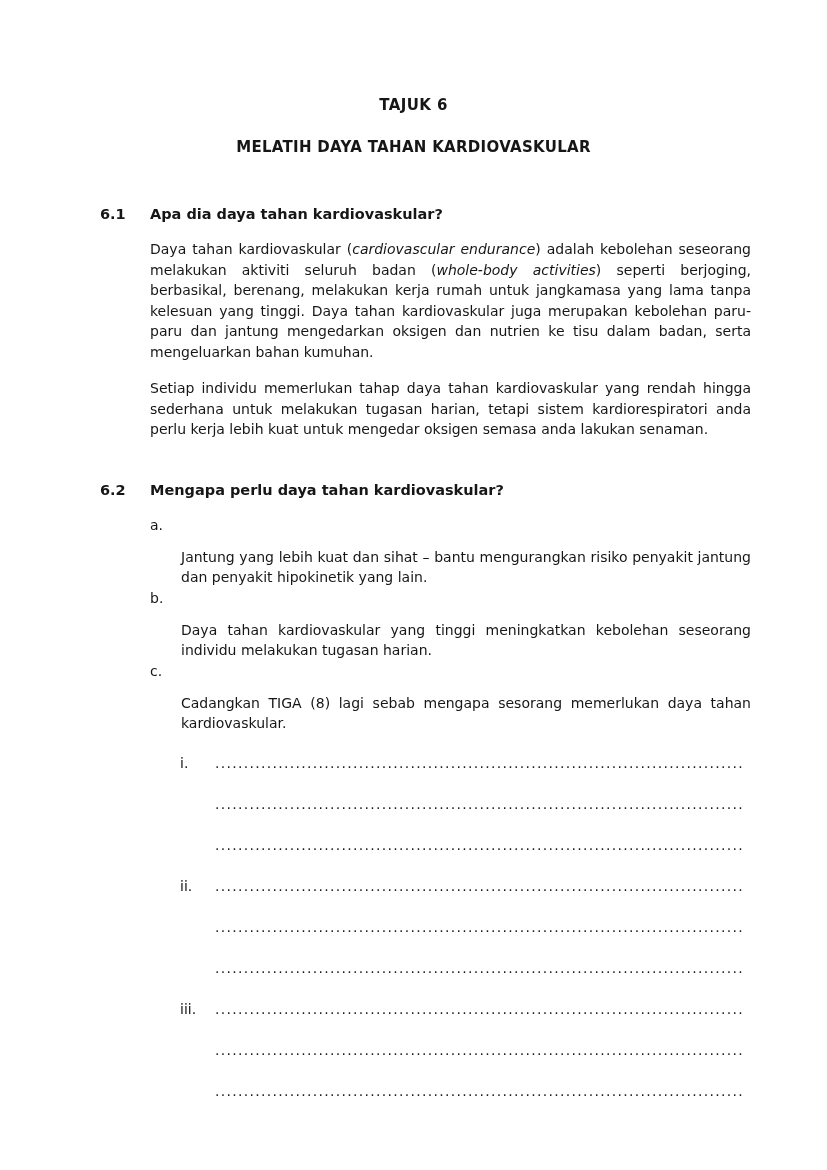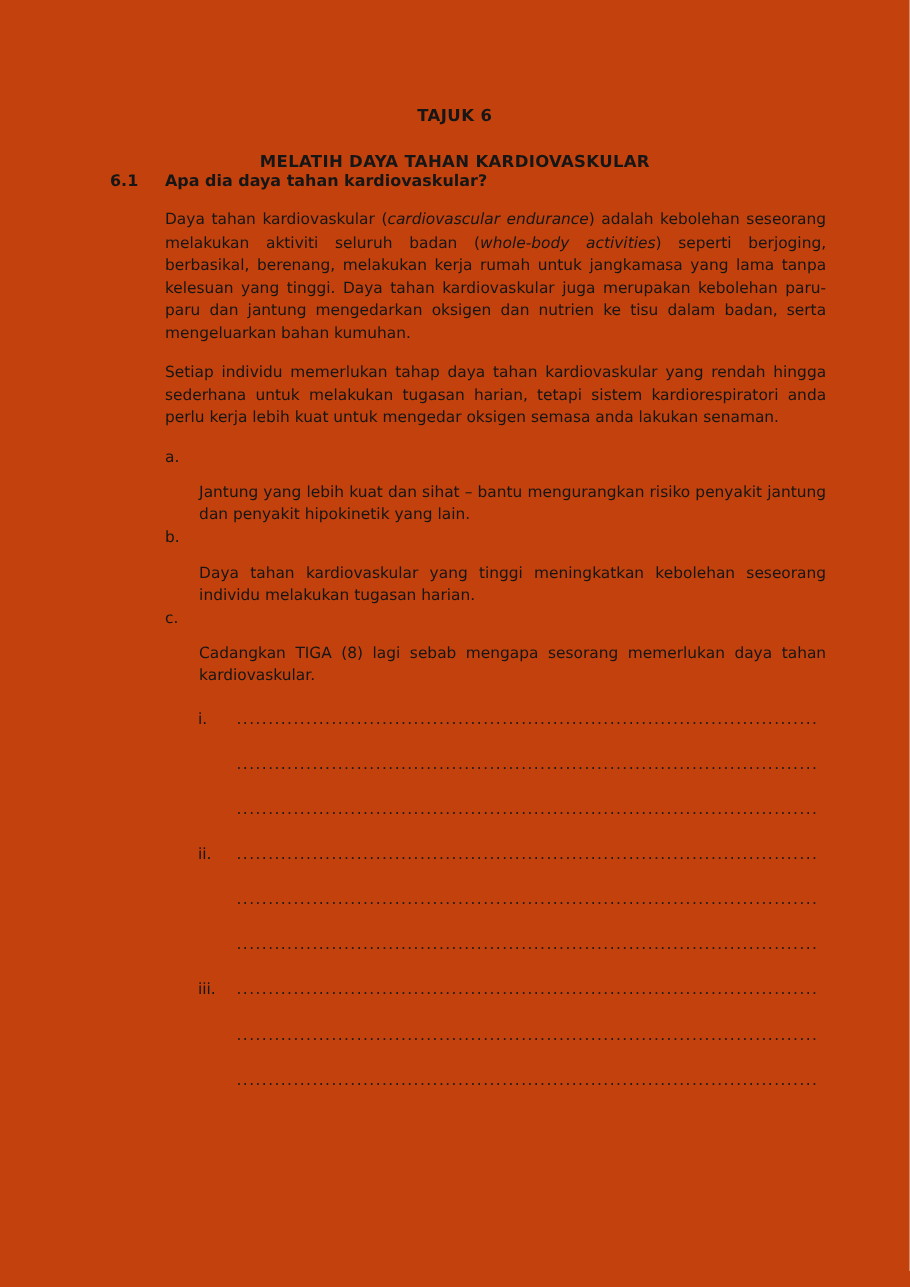--- a/index.html
+++ b/index.html
@@ -1,21 +1,21 @@
 <!DOCTYPE html>
 <html><head>
 <meta charset="utf-8">
 <style>
   html, body { margin: 0; padding: 0; background: #e8e8e8; }
   .page {
     position: relative;
     width: 827px;
     height: 1170px;
     margin: 0 auto;
-    background: #c2410c;
+    background: #ffffff;
     color: #161616;
     font-family: "DejaVu Sans", "Liberation Sans", sans-serif;
     font-size: 14px;
     overflow: hidden;
     box-sizing: border-box;
   }
   .kicker {
     margin-top: 96px;
     text-align: center;
     font-weight: 700;
@@ -34,21 +34,21 @@
     display: flex;
     font-weight: 700;
     font-size: 14.5px;
     line-height: 19px;
   }
   .section-heading .num {
     margin-left: 100px;
     width: 50px;
     flex: 0 0 50px;
   }
-  .s61 { }
+  .s61 { margin-top: 49px; }
   .s62 { margin-top: 41px; }
   .para {
     margin: 15px 76px 0 150px;
     text-align: justify;
     line-height: 20.5px;
   }
   .para + .para { margin-top: 16px; }
   .abc-list { margin-top: 15px; }
   .abc-item { display: flex; line-height: 20.5px; }
   .abc-item .marker {
@@ -104,20 +104,24 @@
   <div class="doc-title">MELATIH DAYA TAHAN KARDIOVASKULAR</div>
 
   <div class="section-heading s61">
     <span class="num">6.1</span>
     <span class="txt">Apa dia daya tahan kardiovaskular?</span>
   </div>
 
   <div class="para"><span>Daya tahan kardiovaskular (</span><span style="font-style: italic;">cardiovascular endurance</span><span>) adalah kebolehan seseorang melakukan aktiviti seluruh badan (</span><span style="font-style: italic;">whole-body activities</span><span>) seperti berjoging, berbasikal, berenang, melakukan kerja rumah untuk jangkamasa yang lama tanpa kelesuan yang tinggi. Daya tahan kardiovaskular juga merupakan kebolehan paru-paru dan jantung mengedarkan oksigen dan nutrien ke tisu dalam badan, serta mengeluarkan bahan kumuhan.</span></div>
   <div class="para"><span>Setiap individu memerlukan tahap daya tahan kardiovaskular yang rendah hingga sederhana untuk melakukan tugasan harian, tetapi sistem kardiorespiratori anda perlu kerja lebih kuat untuk mengedar oksigen semasa anda lakukan senaman.</span></div>
 
+  <div class="section-heading s62">
+    <span class="num">6.2</span>
+    <span class="txt">Mengapa perlu daya tahan kardiovaskular?</span>
+  </div>
 
   <div class="abc-list">
     <div class="abc-item">
       <span class="marker">a.</span>
       <span class="item-text">Jantung yang lebih kuat dan sihat – bantu mengurangkan risiko penyakit jantung dan penyakit hipokinetik yang lain.</span>
     </div>
     <div class="abc-item">
       <span class="marker">b.</span>
       <span class="item-text">Daya tahan kardiovaskular yang tinggi meningkatkan kebolehan seseorang individu melakukan tugasan harian.</span>
     </div>

